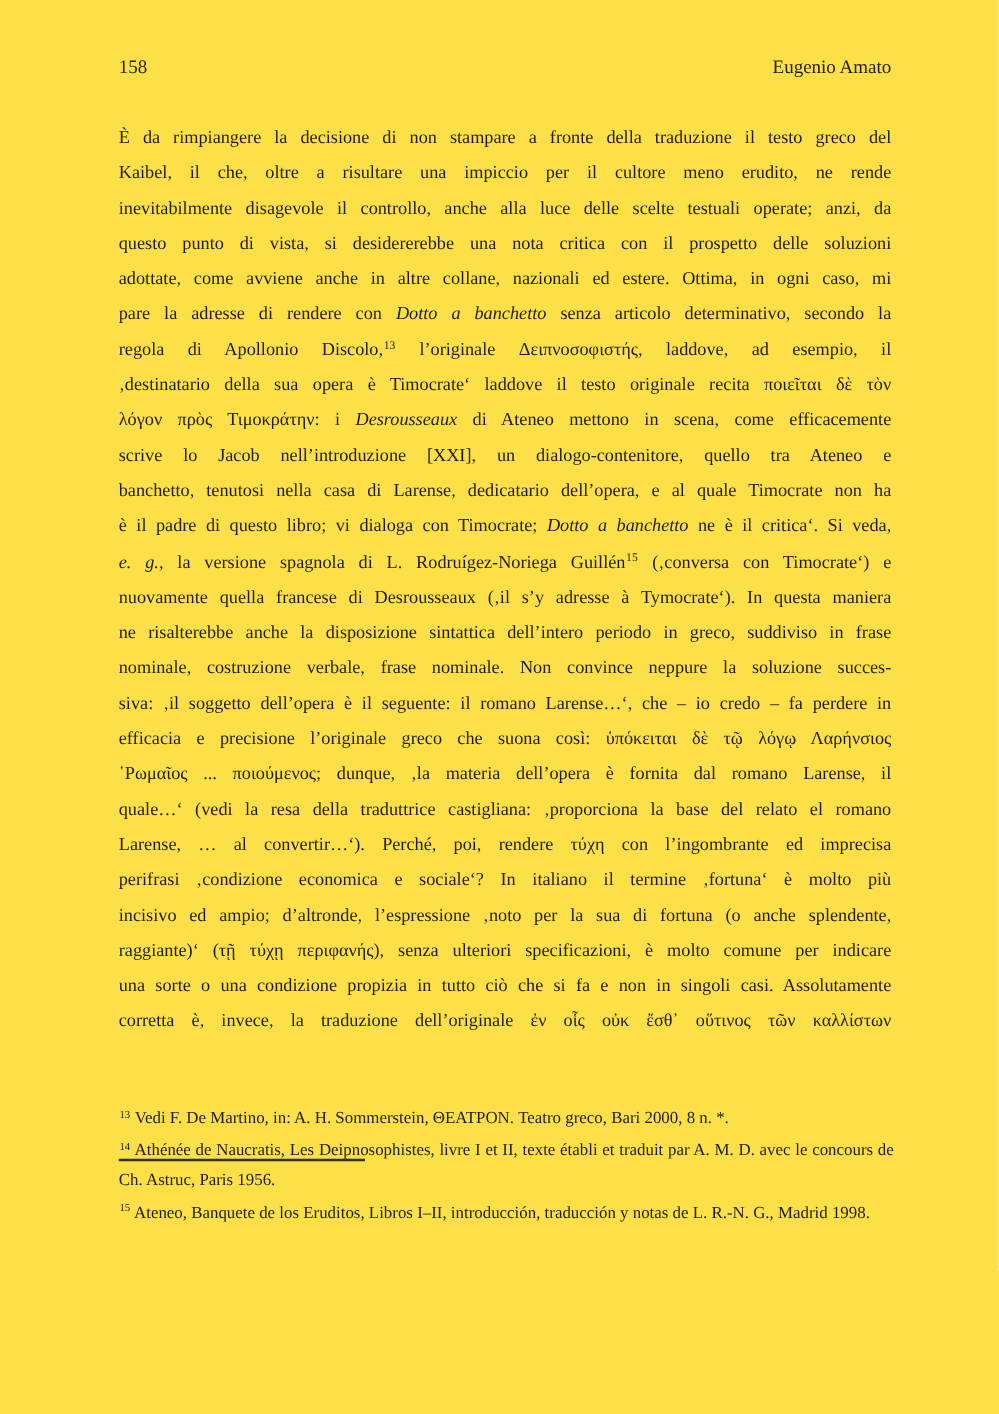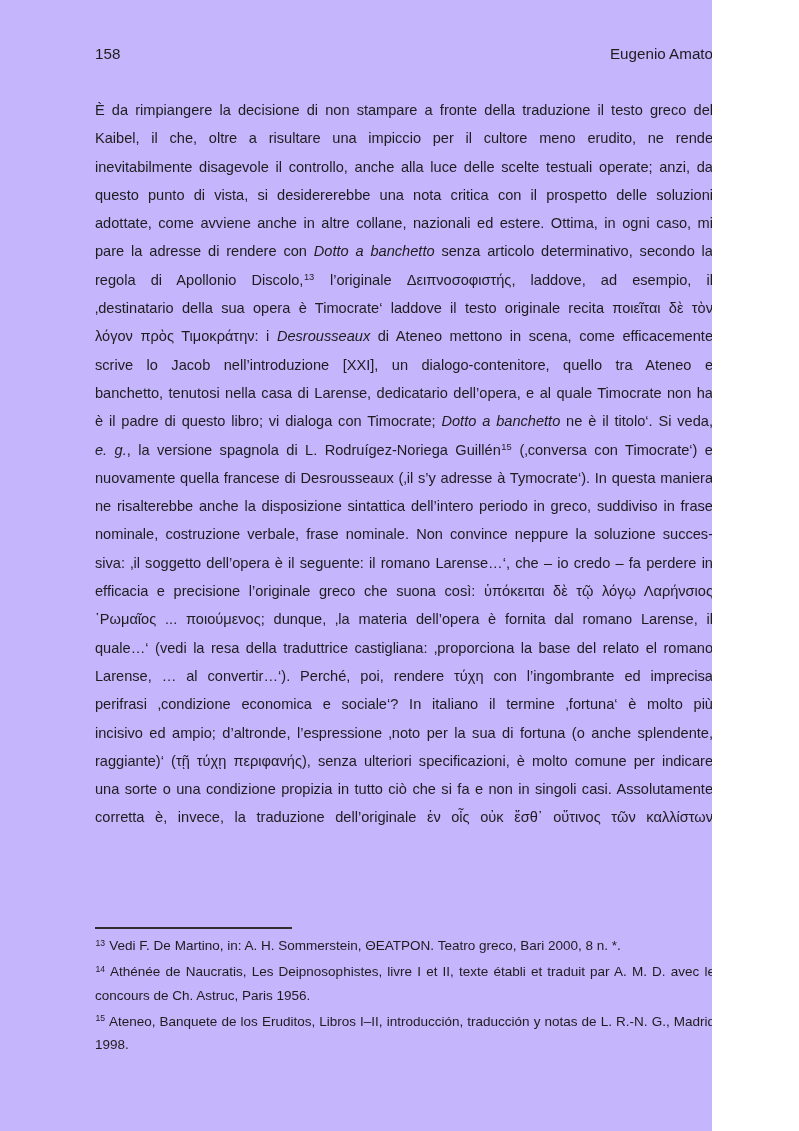--- a/index.html
+++ b/index.html
@@ -2,25 +2,25 @@
 <html><head>
 <meta charset="utf-8">
 <style>
   html, body {
     margin: 0;
     padding: 0;
     background: #ffffff;
   }
   .page {
     position: relative;
-    width: 712px;
+    width: 799px;
     height: 1131px;
-    background: #c4b5fd;
+    background: #fde047;
     color: #1d1d1d;
-    font-family: Liberation Sans, sans-serif;
+    font-family: Liberation Serif, serif;
     overflow: hidden;
   }
   .header {
     position: absolute;
     left: 95px;
     top: 45px;
     width: 618px;
     font-size: 15.2px;
     line-height: 18px;
   }
@@ -60,21 +60,21 @@
   .footnote-rule {
     position: absolute;
     left: 95px;
     top: 927px;
     width: 197px;
     border-top: 2px solid #2e2e2e;
   }
   .footnotes {
     position: absolute;
     left: 95px;
-    top: 934px;
+    top: 882px;
     width: 620px;
     font-size: 13.5px;
   }
   .footnote {
     line-height: 23.5px;
     text-align: justify;
     text-justify: inter-word;
     margin-bottom: 2.5px;
   }
 </style>
@@ -92,21 +92,21 @@
       <div class="tline"><span>Kaibel, il che, oltre a risultare una impiccio per il cultore meno erudito, ne rende</span></div>
       <div class="tline"><span>inevitabilmente disagevole il controllo, anche alla luce delle scelte testuali operate; anzi, da</span></div>
       <div class="tline"><span>questo punto di vista, si desidererebbe una nota critica con il prospetto delle soluzioni</span></div>
       <div class="tline"><span>adottate, come avviene anche in altre collane, nazionali ed estere. Ottima, in ogni caso, mi</span></div>
       <div class="tline"><span>pare la adresse di rendere con </span><span class="i">Dotto a banchetto</span><span> senza articolo determinativo, secondo la</span></div>
       <div class="tline"><span>regola di Apollonio Discolo,</span><span class="sup">13</span><span> l’originale Δειπνοσοφιστής, laddove, ad esempio, il</span></div>
       <div class="tline"><span>‚destinatario della sua opera è Timocrate‘ laddove il testo originale recita ποιεῖται δὲ τὸν</span></div>
       <div class="tline"><span>λόγον πρὸς Τιμοκράτην: i </span><span class="i">Desrousseaux</span><span> di Ateneo mettono in scena, come efficacemente</span></div>
       <div class="tline"><span>scrive lo Jacob nell’introduzione [XXI], un dialogo-contenitore, quello tra Ateneo e</span></div>
       <div class="tline"><span>banchetto, tenutosi nella casa di Larense, dedicatario dell’opera, e al quale Timocrate non ha</span></div>
-      <div class="tline"><span>è il padre di questo libro; vi dialoga con Timocrate; </span><span class="i">Dotto a banchetto</span><span> ne è il titolo‘. Si veda,</span></div>
+      <div class="tline"><span>è il padre di questo libro; vi dialoga con Timocrate; </span><span class="i">Dotto a banchetto</span><span> ne è il critica‘. Si veda,</span></div>
       <div class="tline"><span class="i">e. g.</span><span>, la versione spagnola di L. Rodruígez-Noriega Guillén</span><span class="sup">15</span><span> (‚conversa con Timocrate‘) e</span></div>
       <div class="tline"><span>nuovamente quella francese di Desrousseaux (‚il s’y adresse à Tymocrate‘). In questa maniera</span></div>
       <div class="tline"><span>ne risalterebbe anche la disposizione sintattica dell’intero periodo in greco, suddiviso in frase</span></div>
       <div class="tline"><span>nominale, costruzione verbale, frase nominale. Non convince neppure la soluzione succes-</span></div>
       <div class="tline"><span>siva: ‚il soggetto dell’opera è il seguente: il romano Larense…‘, che – io credo – fa perdere in</span></div>
       <div class="tline"><span>efficacia e precisione l’originale greco che suona così: ὑπόκειται δὲ τῷ λόγῳ Λαρήνσιος</span></div>
       <div class="tline"><span>῾Ρωμαῖος ... ποιούμενος; dunque, ‚la materia dell’opera è fornita dal romano Larense, il</span></div>
       <div class="tline"><span>quale…‘ (vedi la resa della traduttrice castigliana: ‚proporciona la base del relato el romano</span></div>
       <div class="tline"><span>Larense, … al convertir…‘). Perché, poi, rendere τύχη con l’ingombrante ed imprecisa</span></div>
       <div class="tline"><span>perifrasi ‚condizione economica e sociale‘? In italiano il termine ‚fortuna‘ è molto più</span></div>

